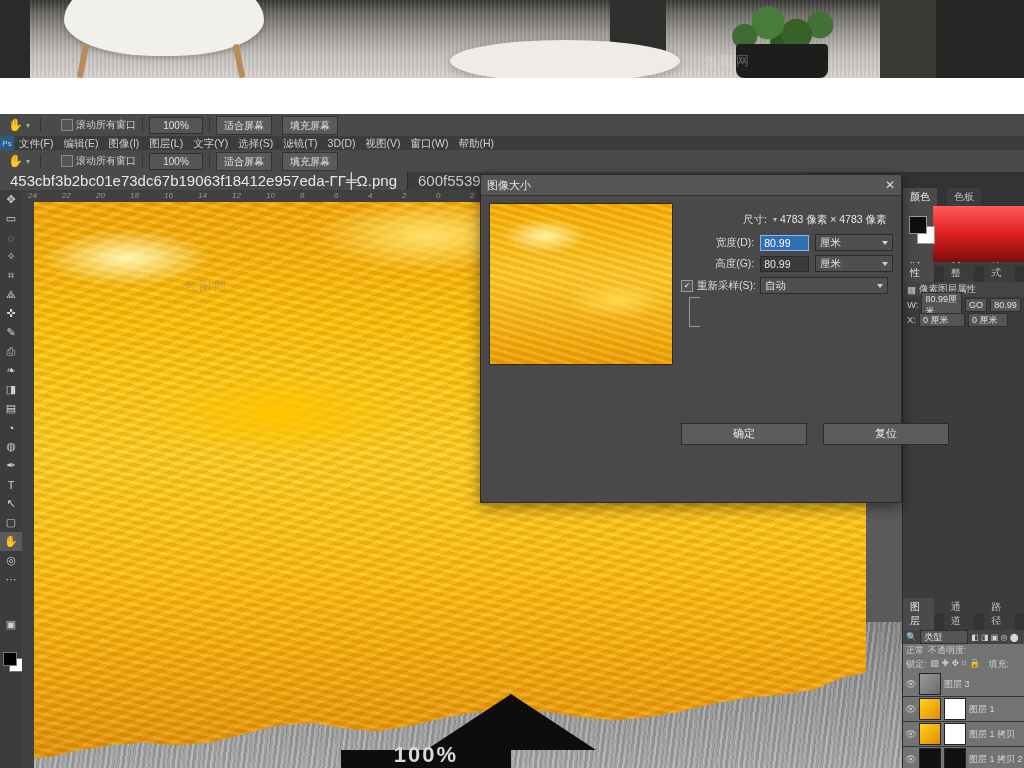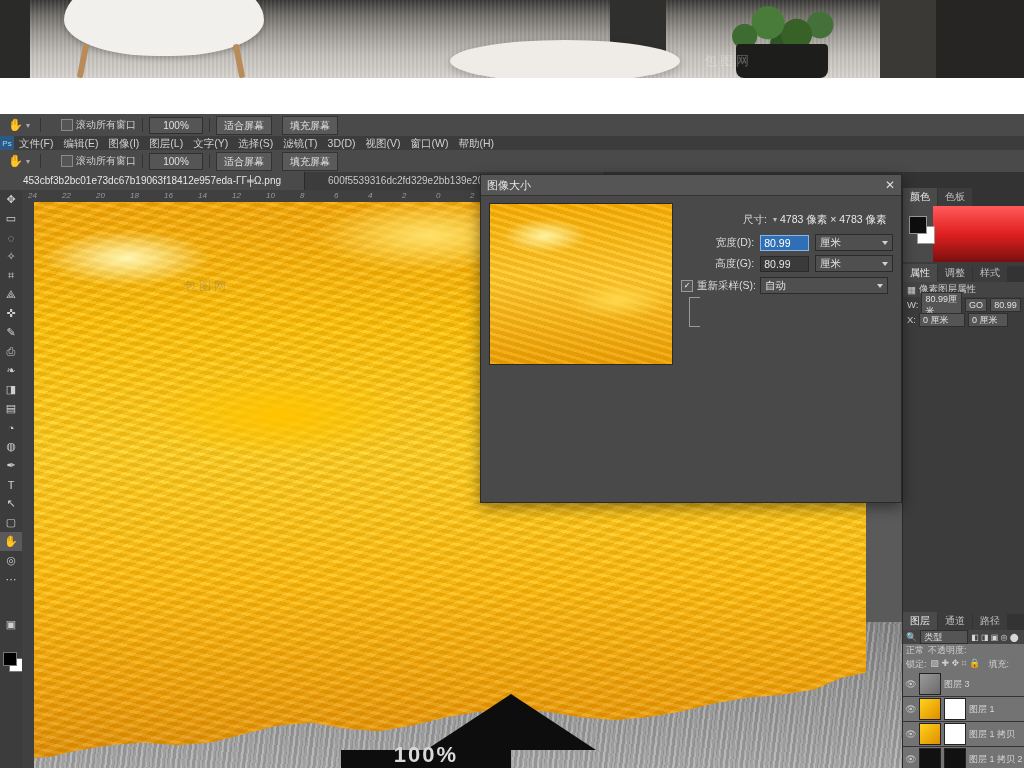--- a/index.html
+++ b/index.html
@@ -42,21 +42,21 @@
 
   .tool-ico{width:20px;height:20px;display:flex;align-items:center;justify-content:center;color:#cfcfcf;font-size:12px;}
   .chk{display:inline-flex;align-items:center;gap:3px;font-size:10px;color:#d0d0d0;padding-left:14px;}
   .chk i{display:inline-block;width:10px;height:10px;border:1px solid #8a8a8a;background:#555;}
   .obox{background:#555;border:1px solid #2f2f2f;color:#e0e0e0;font-size:10px;padding:1px 6px;line-height:13px;}
   .obtn{background:#5a5a5a;border:1px solid #333;color:#e2e2e2;font-size:10px;padding:2px 7px;line-height:13px;}
   .vsep{width:1px;height:14px;background:#333;margin:0 6px;}
 
   
   .tabbar{position:absolute;left:0;top:58px;width:1024px;height:18px;background:#333;display:flex;align-items:center;}
-  .tab{height:18px;line-height:18px;padding:0 23px;font-size:10px;color:#c8c8c8;background:#3c3c3c;border-right:1px solid #2a2a2a;white-space:nowrap;}
+  .tab{height:18px;line-height:18px;padding:0 10px;font-size:15px;color:#c8c8c8;background:#3c3c3c;border-right:1px solid #2a2a2a;white-space:nowrap;}
   .tab.active{background:#4a4a4a;color:#e8e8e8;}
 
   
   .toolbar{position:absolute;left:0;top:76px;width:22px;height:578px;background:#3c3c3c;border-right:1px solid #2a2a2a;}
   .tb{width:22px;height:19px;display:flex;align-items:center;justify-content:center;color:#cfcfcf;font-size:11px;}
   .tb.sel{background:#5a5a5a;}
   .fgbg{position:absolute;left:3px;top:462px;width:18px;height:18px;}
   .fgbg .fg{position:absolute;left:0;top:0;width:12px;height:12px;background:#000;border:1px solid #777;}
   .fgbg .bg{position:absolute;left:6px;top:6px;width:12px;height:12px;background:#fff;border:1px solid #777;}
 
@@ -81,21 +81,21 @@
       repeating-linear-gradient(96deg, rgba(255,255,255,.09) 0 2px, rgba(0,0,0,.10) 2px 5px),
       repeating-linear-gradient(-80deg, rgba(255,255,255,.05) 0 3px, rgba(0,0,0,.06) 3px 7px),
       linear-gradient(180deg,#8b8b8b 0%,#9d9d9d 40%,#b0b0b0 100%);}
   .black-arrow{position:absolute;left:392px;top:492px;width:0;height:0;border-left:85px solid transparent;border-right:85px solid transparent;border-bottom:56px solid #0d0d0d;}
   .black-block{position:absolute;left:307px;top:548px;width:170px;height:18px;background:#0d0d0d;}
   .arrow-text{position:absolute;left:307px;top:540px;width:170px;text-align:center;color:#d9d9d9;font-size:22px;font-weight:bold;letter-spacing:2px;}
 
   
   .rpanel{position:absolute;left:902px;top:76px;width:122px;height:578px;background:#3c3c3c;border-left:1px solid #2a2a2a;}
   .ptabs{display:flex;height:16px;background:#333;align-items:flex-end;}
-  .ptab{font-size:10px;color:#c0c0c0;padding:2px 7px;background:#3c3c3c;margin-right:1px;}
+  .ptab{font-size:10px;color:#c0c0c0;padding:2px 7px;background:#3c3c3c;margin-right:10px;}
   .ptab.act{background:#4a4a4a;color:#eee;}
   .swatch-area{height:56px;position:relative;background:#4a4a4a;}
   .sw-grad{position:absolute;right:0;top:0;width:92px;height:56px;background:linear-gradient(180deg,#ff5a5a 0%,#e02020 50%,#7a0f0f 100%);}
   .sw-fg{position:absolute;left:6px;top:10px;width:16px;height:16px;background:#0e0e0e;border:1px solid #999;}
   .sw-bg{position:absolute;left:14px;top:20px;width:16px;height:16px;background:#fff;border:1px solid #999;}
   .prop-row{height:15px;display:flex;align-items:center;font-size:9.5px;color:#cfcfcf;padding:0 4px;gap:3px;}
   .mini{background:#555;border:1px solid #2f2f2f;font-size:9px;color:#e0e0e0;padding:0 3px;line-height:12px;}
 
   .layers{position:absolute;left:0;top:424px;width:122px;height:154px;background:#737373;}
   .lsearch{height:14px;display:flex;align-items:center;gap:3px;padding:0 3px;background:#444;}
@@ -382,16 +382,20 @@
         </div>
         <div class="d-row" style="margin-top:5px">
           <span style="display:inline-block;width:10px;height:10px;border:1px solid #9a9a9a;background:#555;color:#fff;font-size:8px;line-height:9px;text-align:center;margin-right:4px">✓</span>
           <span style="margin-right:4px">重新采样(S):</span>
           <span class="d-sel" style="width:108px">自动</span>
         </div>
       </div>
 
       <div class="link-brk"></div>
 
+      <div style="position:absolute;left:200px;top:248px;display:flex;gap:16px;">
+        <div class="d-btn">确定</div>
+        <div class="d-btn">复位</div>
+      </div>
     </div>
 
   </div>
 </div>
 
 </body></html>

